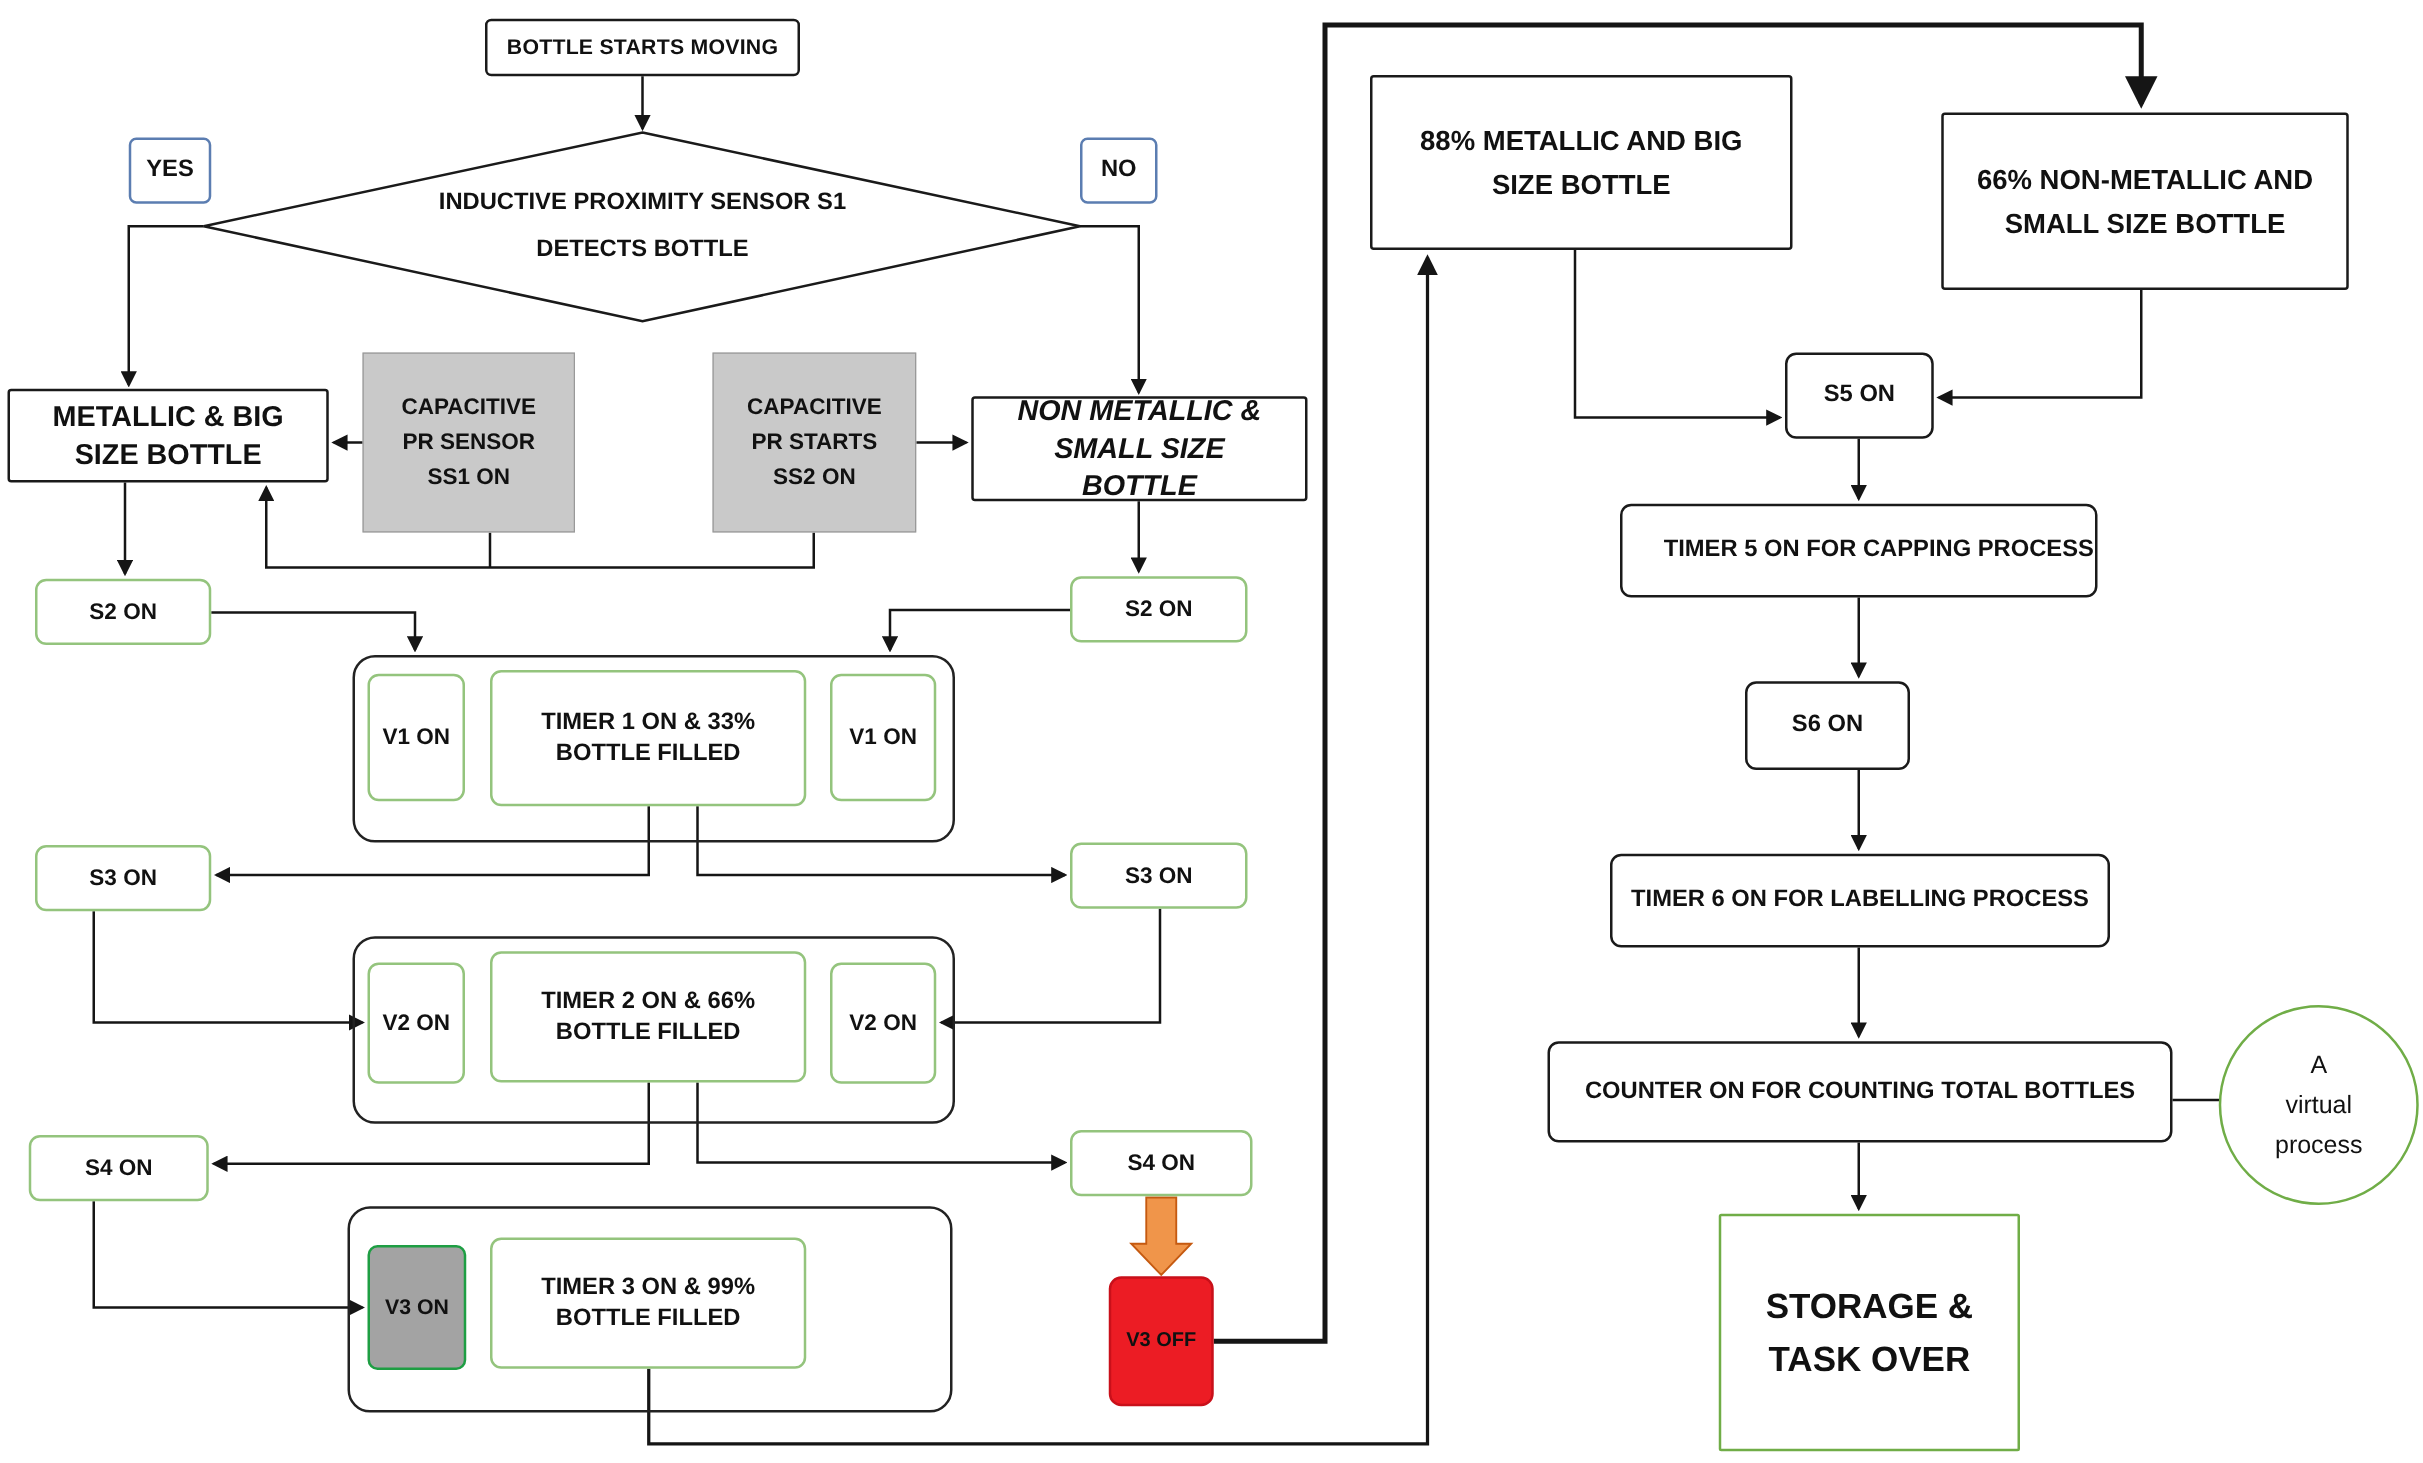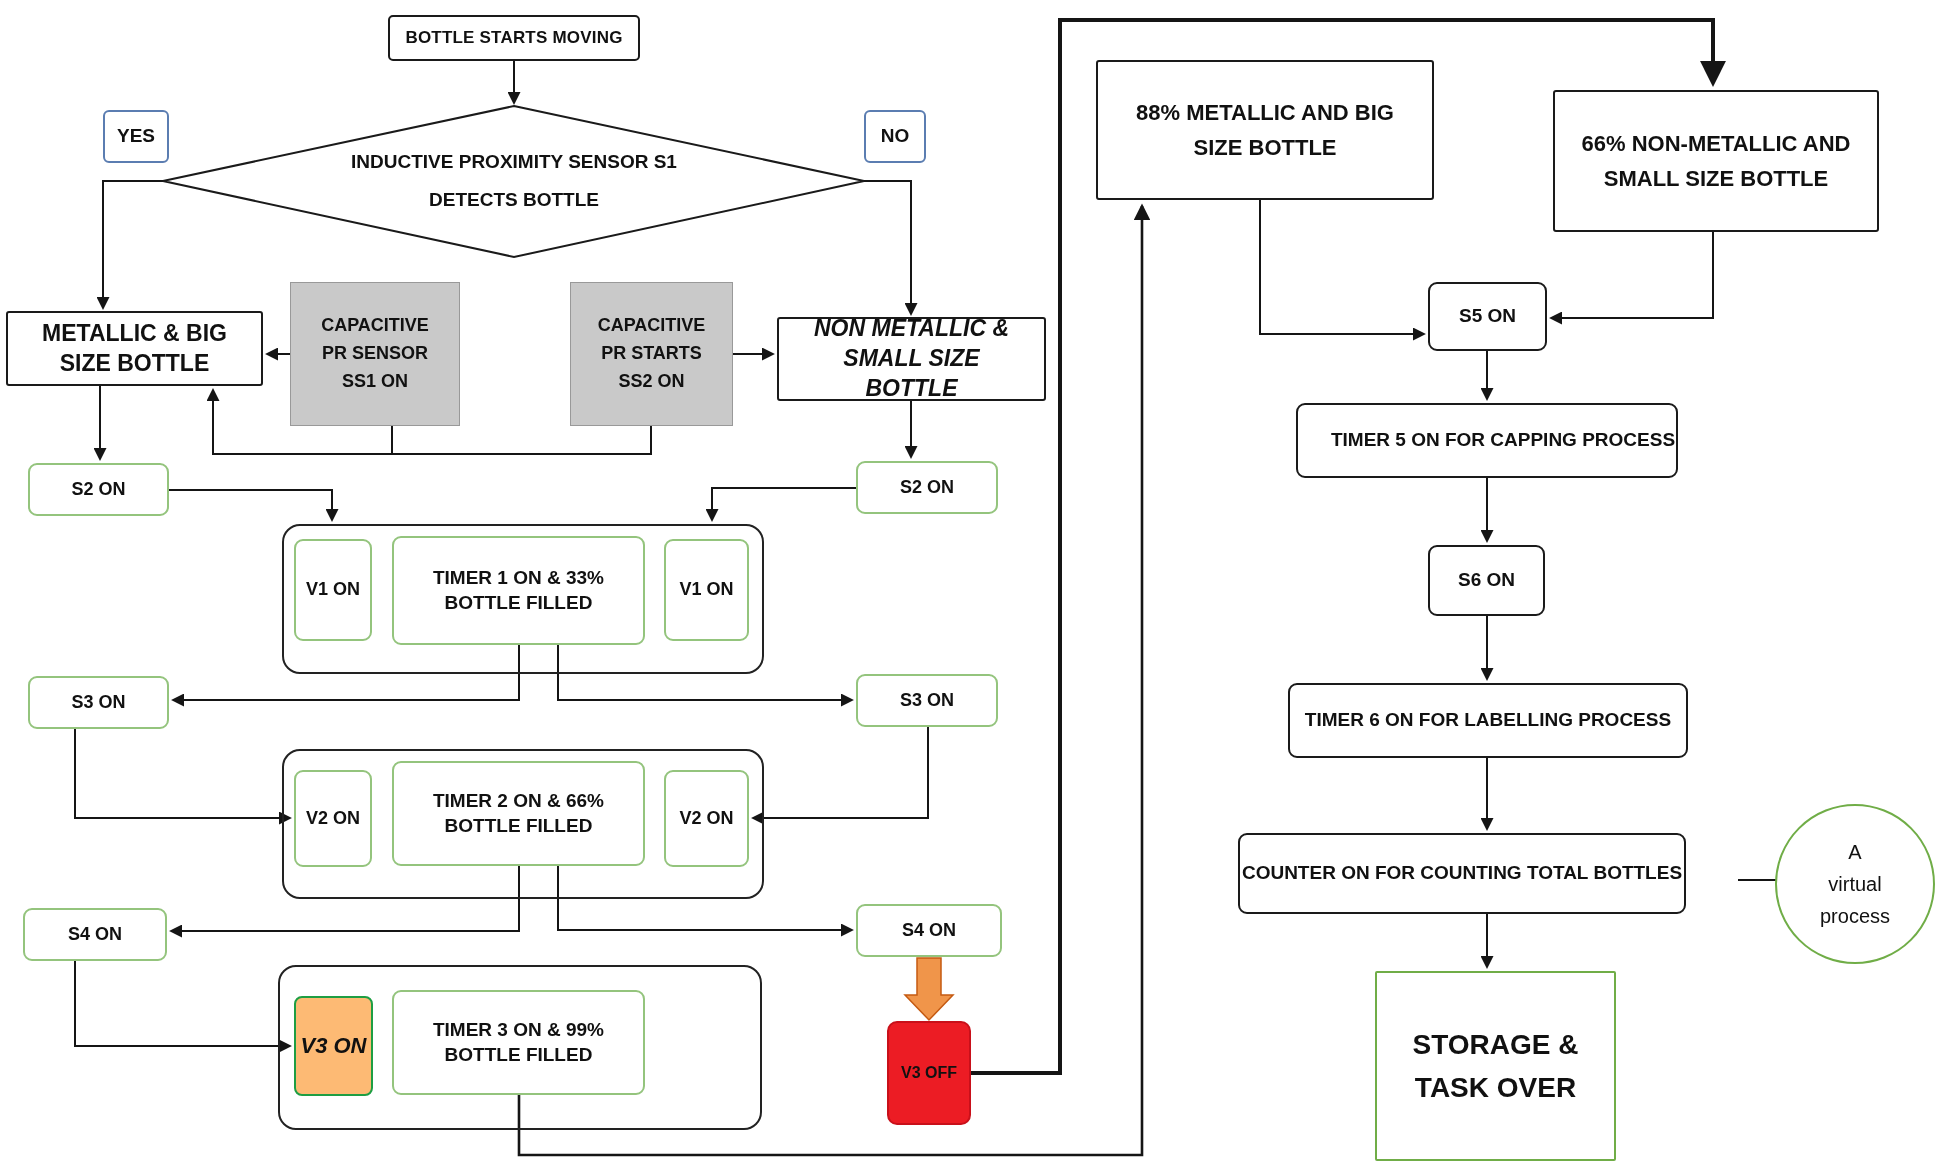--- a/index.html
+++ b/index.html
@@ -10,21 +10,21 @@
   .edge { fill:none; stroke:#151515; stroke-width:2; }
   .edge.mid { stroke-width:2.6; }
   .edge.thick { stroke-width:4; }
   .node { position:absolute; z-index:3; display:flex; align-items:center; justify-content:center;
           text-align:center; font-weight:700; color:#111; background:#fff; line-height:1.3; }
   .sharp { border:2px solid #1a1a1a; border-radius:3px; font-size:23px; }
   .startbox { border:2px solid #1a1a1a; border-radius:5px; font-size:17px; letter-spacing:.2px; }
   .blue { border:2px solid #5b7db1; border-radius:6px; font-size:19px; }
   .gray { background:#c9c9c9; border:1px solid #999; font-size:18px; line-height:1.55; }
   .green { border:2px solid #94c47d; border-radius:9px; font-size:18px; }
-  .greenfill { background:#fdba74; border:2px solid #1e9e43; border-radius:8px; font-size:22px;font-style:italic; }
+  .greenfill { background:#a3a3a3; border:2px solid #1e9e43; border-radius:8px; font-size:17px; }
   .redfill { background:#ec1c24; border:2px solid #c9101a; border-radius:10px; font-size:16px; }
   .rounded-dark { border:2px solid #1a1a1a; border-radius:9px; font-size:19px; }
   .container-box { position:absolute; z-index:2; background:transparent; border:2px solid #222; border-radius:18px; }
   .diamond-label { position:absolute; z-index:2; display:flex; align-items:center; justify-content:center;
                    text-align:center; font-weight:700; font-size:19px; line-height:2; background:transparent; }
   .storagebox { border:2px solid #70ad47; border-radius:2px; font-size:28px; font-weight:600; line-height:1.55; }
   .circlebox { border:2px solid #70ad47; border-radius:50%; font-size:20px; font-weight:500; line-height:1.6; background:#fff; }
 </style>
 </head>
 <body>
@@ -109,21 +109,21 @@
   <div class="node greenfill" style="left:294px; top:996px; width:79px; height:100px;">V3 ON</div>
   <div class="node green" style="left:392px; top:990px; width:253px; height:105px; padding:0 20px; font-size:19px;">TIMER 3 ON &amp; 99% BOTTLE FILLED</div>
 
   <div class="node redfill" style="left:887px; top:1021px; width:84px; height:104px;">V3 OFF</div>
 
   <div class="node sharp" style="left:1096px; top:60px; width:338px; height:140px; padding:0 30px; font-size:22px; font-weight:600; line-height:1.6;">88% METALLIC AND BIG SIZE BOTTLE</div>
   <div class="node sharp" style="left:1553px; top:90px; width:326px; height:142px; padding:0 16px; font-size:22px; font-weight:600; line-height:1.6;">66% NON-METALLIC AND SMALL SIZE BOTTLE</div>
 
   <div class="node rounded-dark" style="left:1428px; top:282px; width:119px; height:69px;">S5 ON</div>
   <div class="node rounded-dark" style="left:1296px; top:403px; width:382px; height:75px;padding-left:32px;">TIMER 5 ON FOR CAPPING PROCESS</div>
-  <div class="node rounded-dark" style="left:1428px; top:545px; width:117px; height:71px;">S6 ON</div>
+  <div class="node rounded-dark" style="left:1396px; top:545px; width:132px; height:71px;">S6 ON</div>
   <div class="node rounded-dark" style="left:1288px; top:683px; width:400px; height:75px;">TIMER 6 ON FOR LABELLING PROCESS</div>
-  <div class="node rounded-dark" style="left:1238px; top:833px; width:448px; height:81px;">COUNTER ON FOR COUNTING TOTAL BOTTLES</div>
+  <div class="node rounded-dark" style="left:1238px; top:833px; width:500px; height:81px;">COUNTER ON FOR COUNTING TOTAL BOTTLES</div>
 
   <div class="node circlebox" style="left:1775px; top:804px; width:160px; height:160px; padding:0 45px;">A virtual process</div>
 
   <div class="node storagebox" style="left:1375px; top:971px; width:241px; height:190px; padding:0 20px;">STORAGE &amp; TASK OVER</div>
 
 </div>
 
 </body></html>

